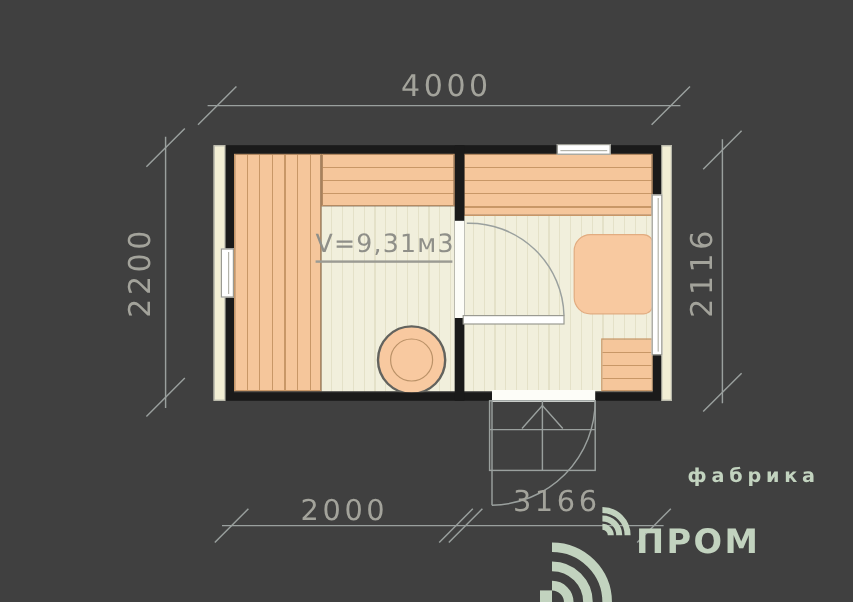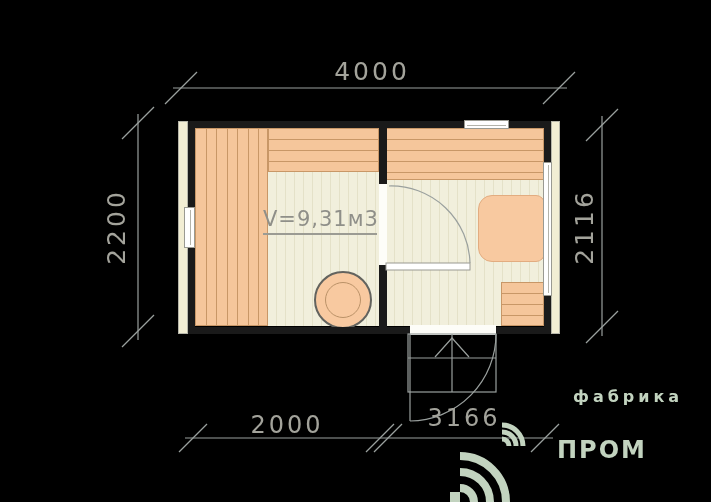--- a/index.html
+++ b/index.html
@@ -2,21 +2,21 @@
 <html style="--wall: #1a1a1a; --plank: #f5c69b; --plank-line: #c89767; --floor: #f1efdc; --floor-line: #e4e1c8; --siding: #f2eed4; --furniture: #f8c9a0; --linework: #9aa09e; --dim-text: #a3a39b; --label-text: #8f8f89; --logo-green: #c2d3bf;"><head>
 <meta charset="utf-8">
 <style>
   :root{
     --wall:#1a1a1a; --plank:#f5c69b; --plank-line:#c89767;
     --floor:#f1efdc; --floor-line:#e4e1c8; --siding:#f2eed4;
     --furniture:#f8c9a0; --linework:#9aa09e; --dim-text:#a3a39b;
     --label-text:#8f8f89; --logo-green:#c2d3bf; --win-frame:#9a9a92;
   }
   html,body{margin:0;padding:0;background:#fff;}
-  .canvas{position:relative;width:711px;height:502px;background:#000000;overflow:hidden;
+  .canvas{position:relative;width:711px;height:502px;background:#404040;overflow:hidden;
           font-family:"DejaVu Sans", sans-serif;}
   .abs{position:absolute;}
   
   .siding{background:var(--siding);border:1px solid #b6b6aa;box-sizing:border-box;}
   .walls{border:7px solid var(--wall);box-sizing:border-box;background:transparent;}
   .partition{background:var(--wall);}
   .planks-v{background:repeating-linear-gradient(to right,var(--plank) 0 9.5px,var(--plank-line) 9.5px 10.5px);
             border:1px solid var(--plank-line);box-sizing:border-box;}
   .planks-h{background:repeating-linear-gradient(to bottom,var(--plank) 0 10px,var(--plank-line) 10px 11px);
             border:1px solid var(--plank-line);box-sizing:border-box;}
@@ -29,26 +29,26 @@
          display:flex;align-items:center;justify-content:center;}
   .stove-inner{width:36px;height:36px;border-radius:50%;border:1.5px solid #bb9268;box-sizing:border-box;}
   .bed{background:var(--furniture);border:1px solid #e2ac80;box-sizing:border-box;
        border-radius:14px 9px 9px 14px;}
   
   .dim{color:var(--dim-text);font-size:25px;letter-spacing:3px;font-weight:400;
        display:flex;align-items:center;justify-content:center;white-space:nowrap;}
   .dim.small{font-size:24px;}
   .rot{transform:rotate(-90deg);}
   .room-label{color:var(--label-text);font-size:20px;letter-spacing:1px;text-align:center;
-              border-bottom:2px solid #9b9b93;padding-bottom:2px;white-space:nowrap;margin-top:16px;}
+              border-bottom:2px solid #9b9b93;padding-bottom:2px;white-space:nowrap;}
   
   .logo-tagline{color:var(--logo-green);font-weight:bold;font-size:16px;letter-spacing:4px;}
   .logo-word{color:var(--logo-green);font-weight:bold;line-height:1;letter-spacing:2px;}
   .logo-word.top{font-size:31px;}
-  .logo-word.bottom{font-size:24px;margin-left:27px;}
+  .logo-word.bottom{font-size:28px;}
   svg .ln{fill:none;stroke:var(--linework);stroke-width:1.2px;}
   svg .leaf{fill:#ffffff;stroke:var(--win-frame);stroke-width:1px;}
   svg .logo-arc{fill:none;stroke:var(--logo-green);}
 </style>
 </head>
 <body>
 
 <div class="canvas">
 
   <div class="abs siding" style="left:178px;top:121px;width:10px;height:213px;"></div>

